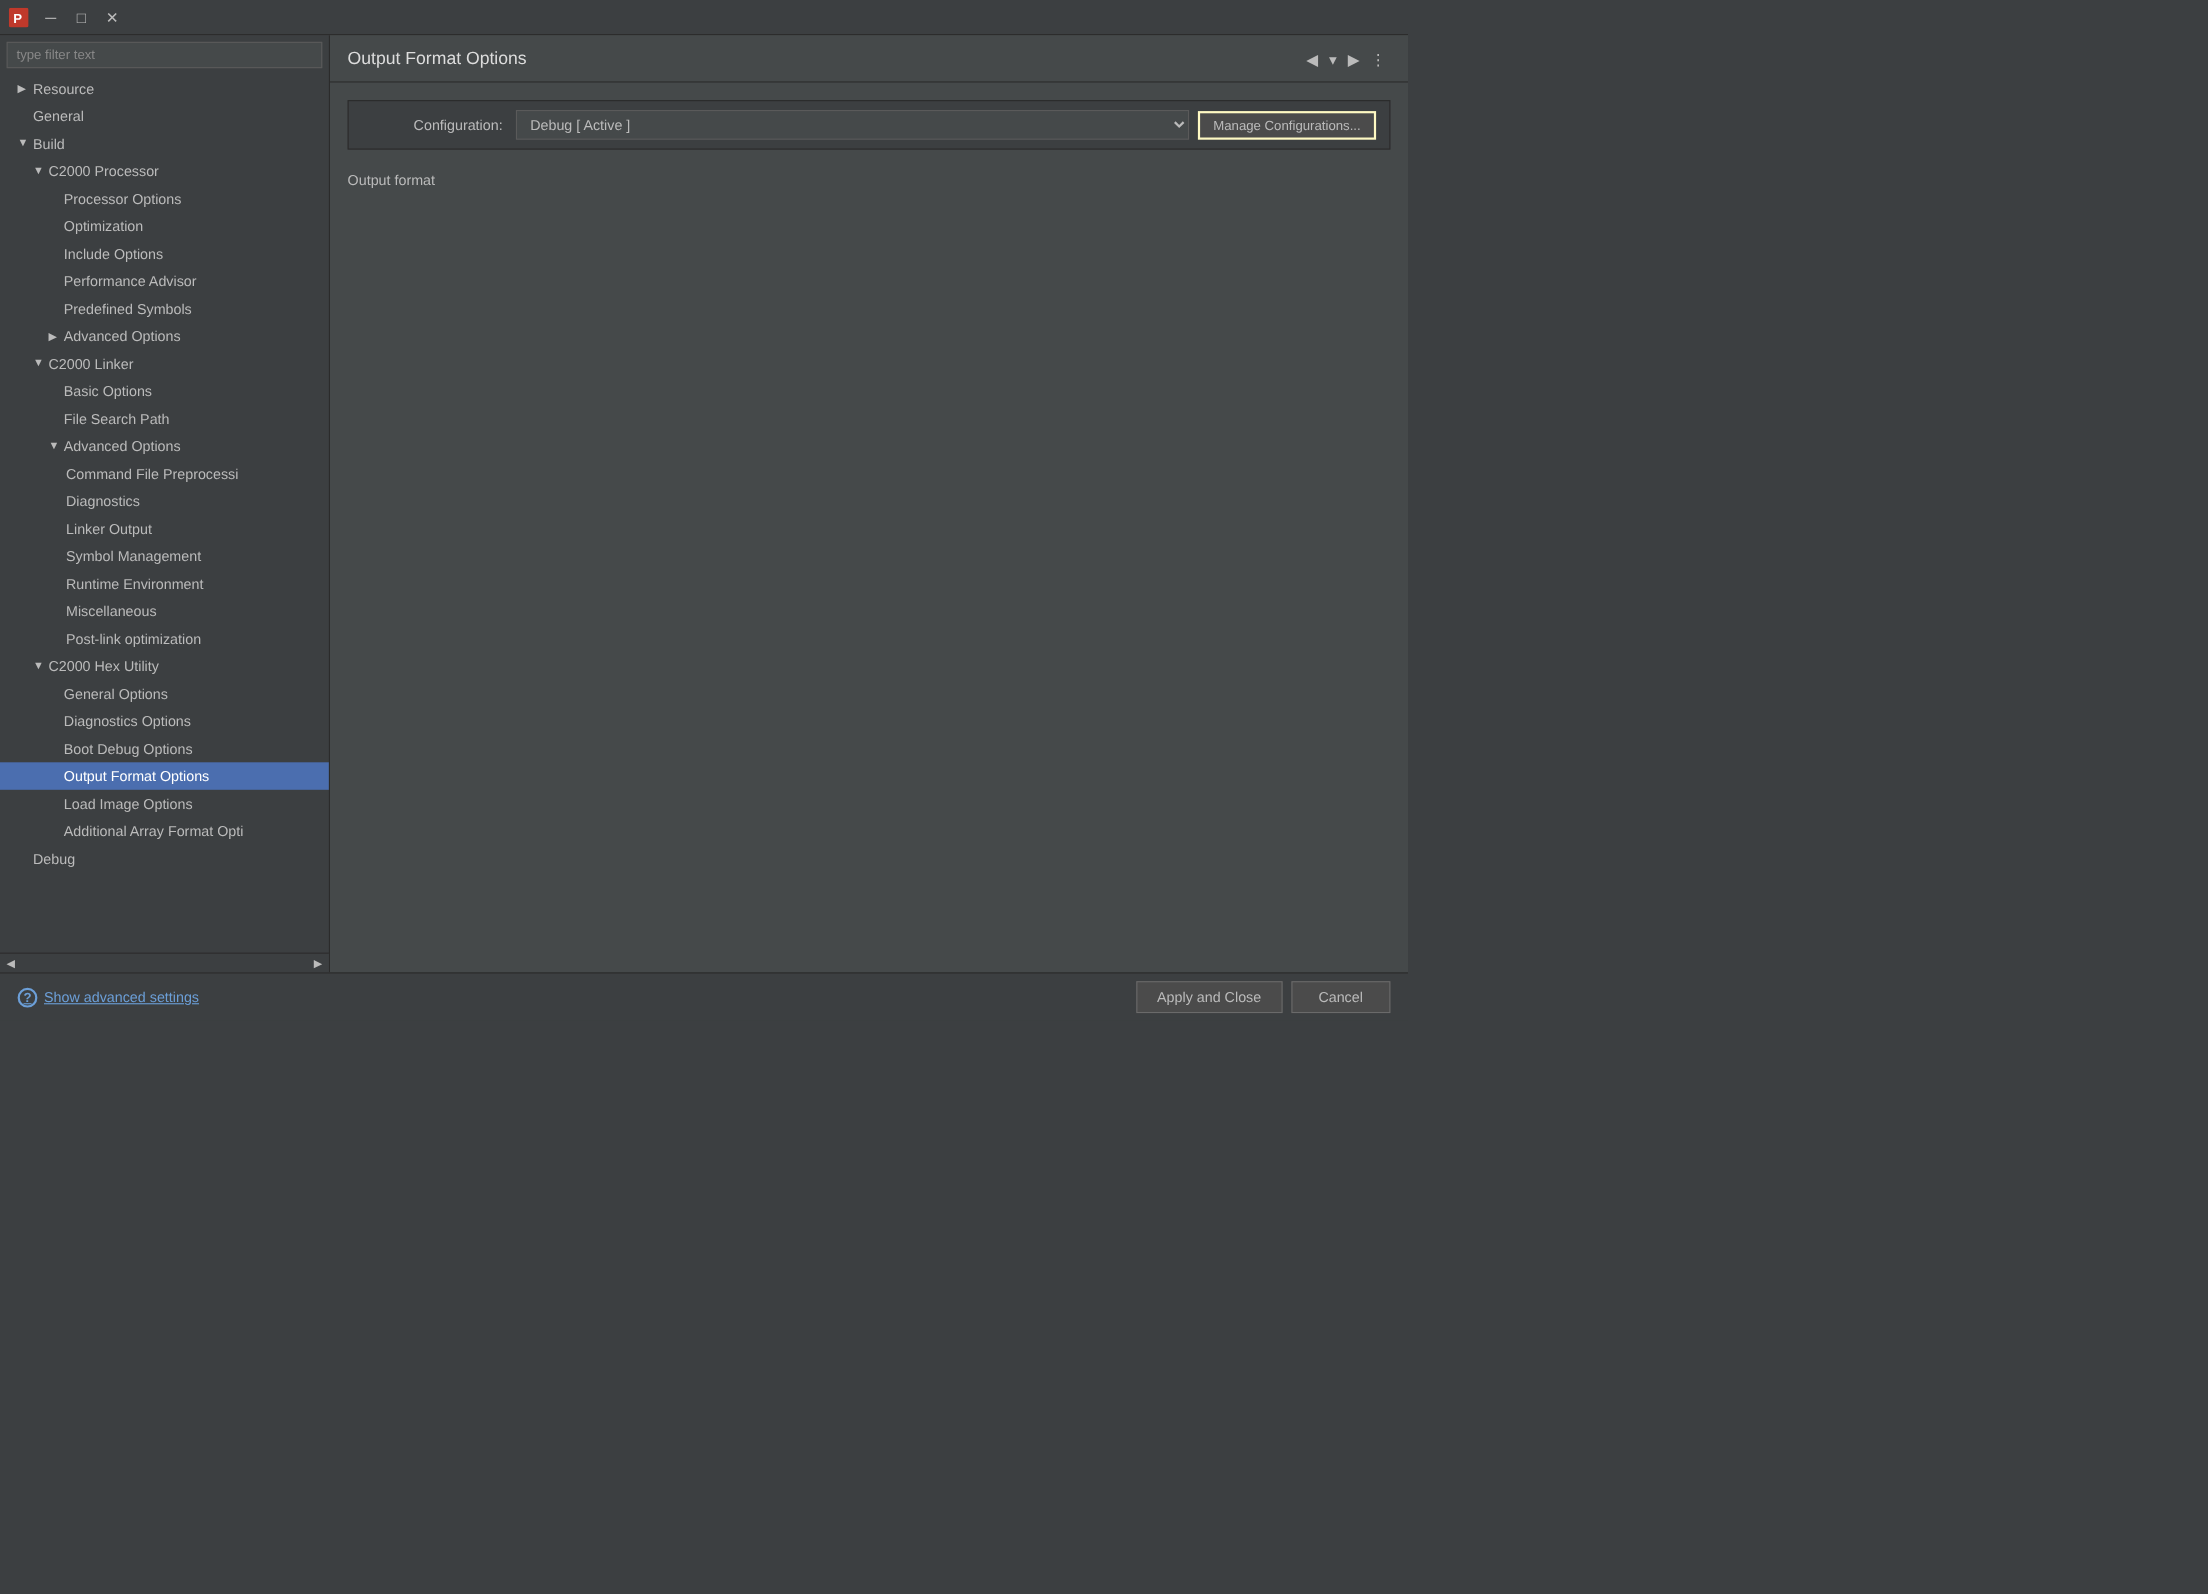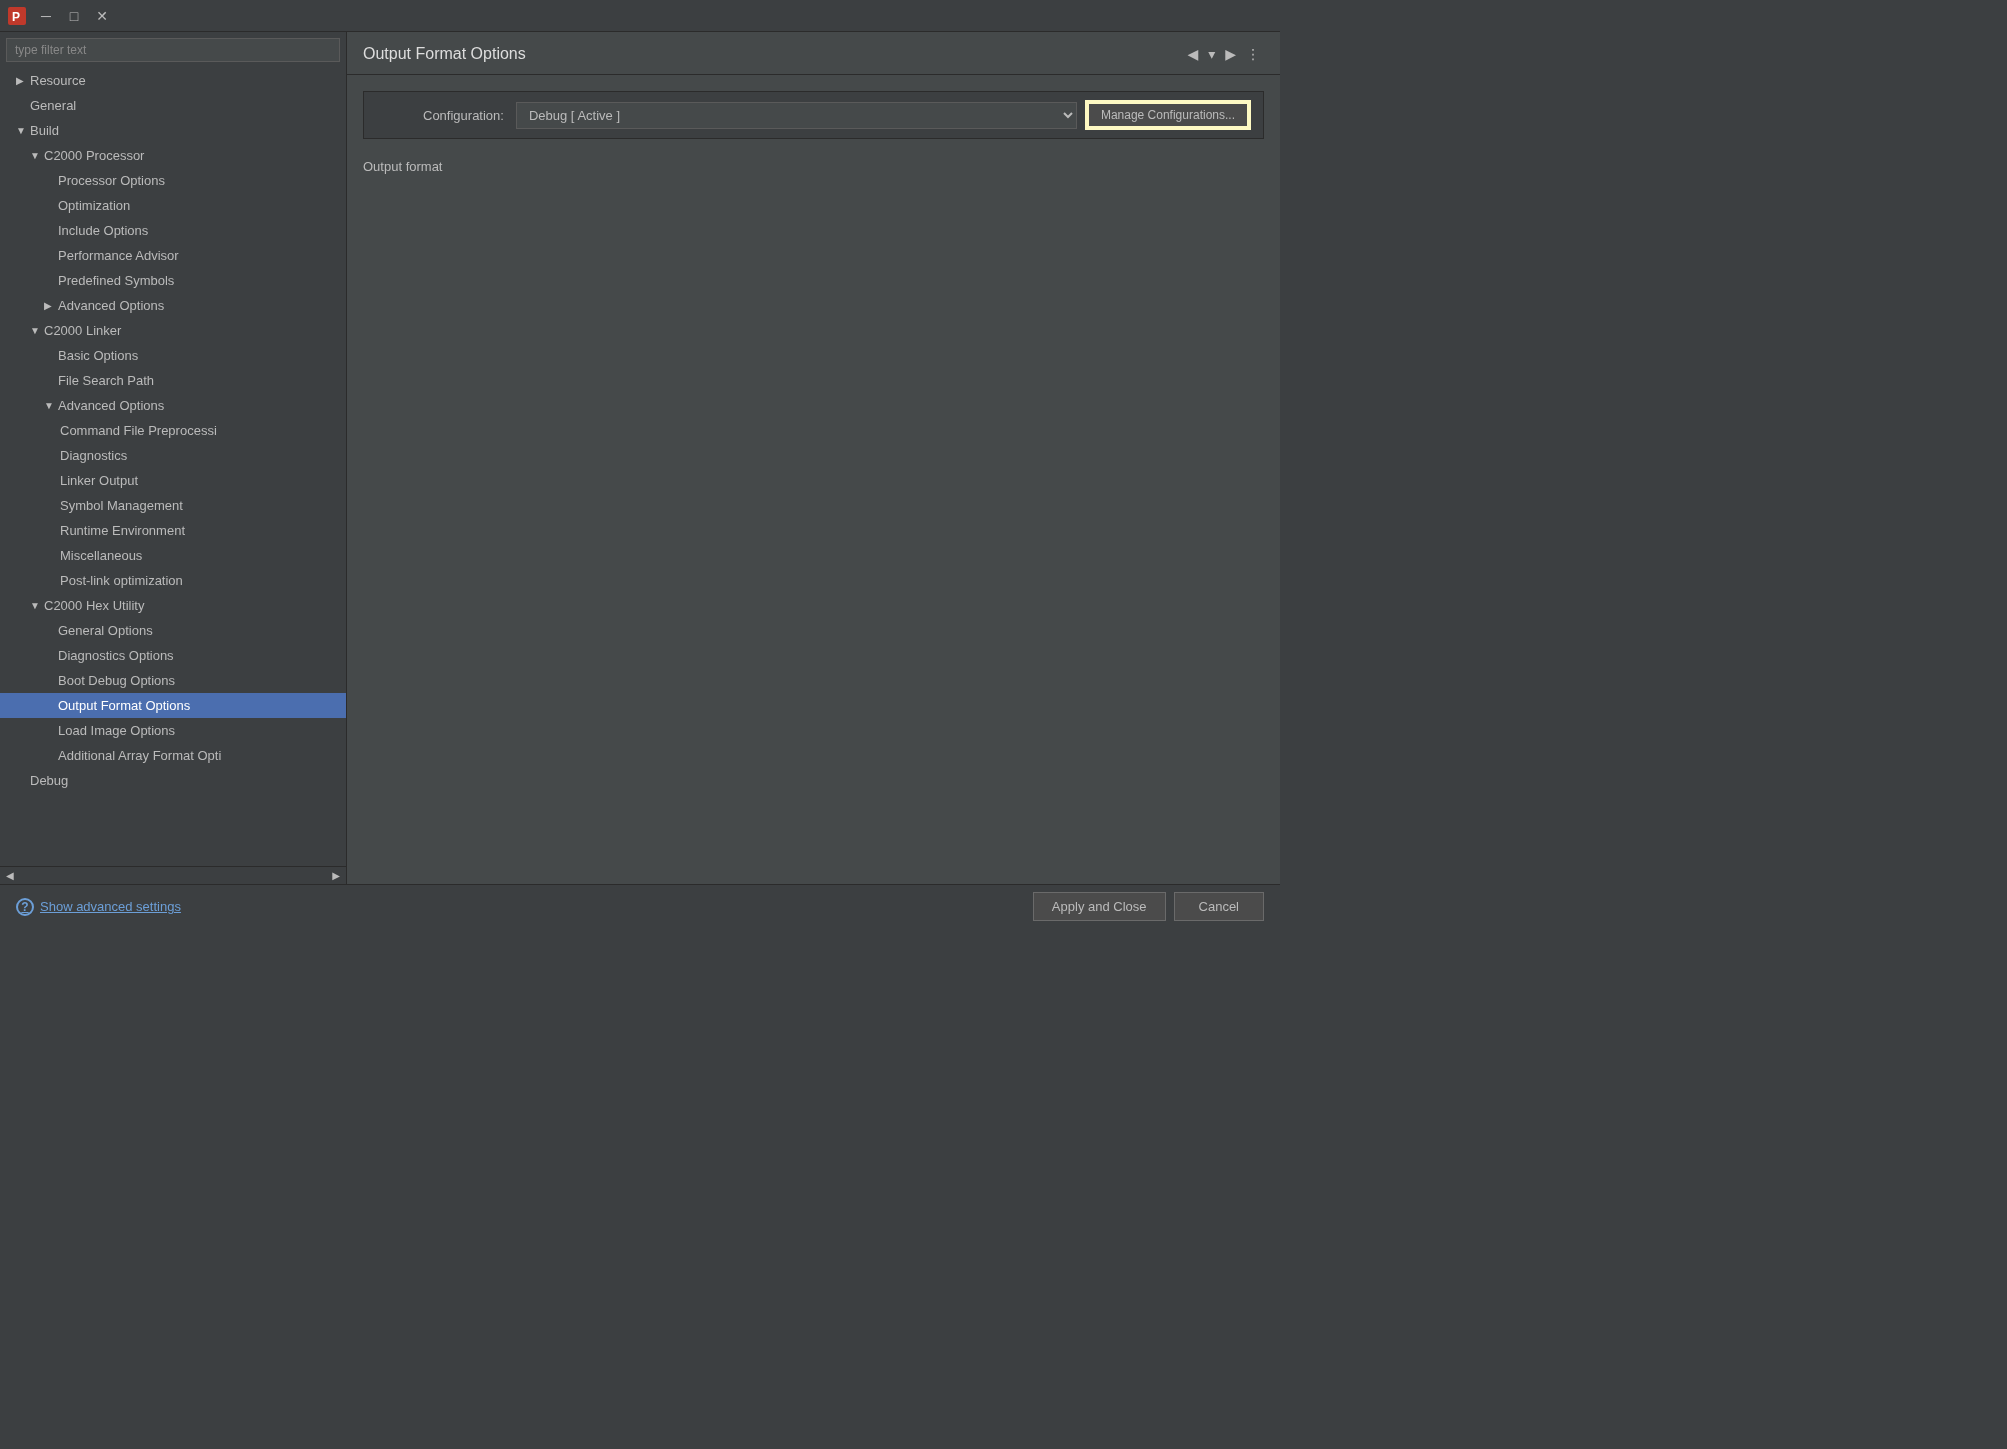--- a/index.html
+++ b/index.html
@@ -55,21 +55,21 @@
 
     
     .main-content {
       display: flex;
       flex: 1;
       overflow: hidden;
     }
 
     
     .sidebar {
-      width: 347px;
+      width: 300px;
       background: #3c3f41;
       border-right: 1px solid #2b2b2b;
       display: flex;
       flex-direction: column;
       flex-shrink: 0;
     }
     .filter-input {
       margin: 6px;
       padding: 4px 8px;
       background: #45494a;
@@ -180,21 +180,21 @@
       color: #bbb;
       padding: 4px 8px;
       font-size: 13px;
       outline: none;
       cursor: pointer;
     }
     .manage-config-btn {
       margin-left: 8px;
       padding: 4px 12px;
       background: #4b4b4b;
-      border: 4px solid #fef9c3;
+      border: 2px solid #fef9c3;
       color: #bbb;
       font-size: 12px;
       cursor: pointer;
       flex-shrink: 0;
     }
 
     
     .option-row {
       display: flex;
       align-items: flex-end;

